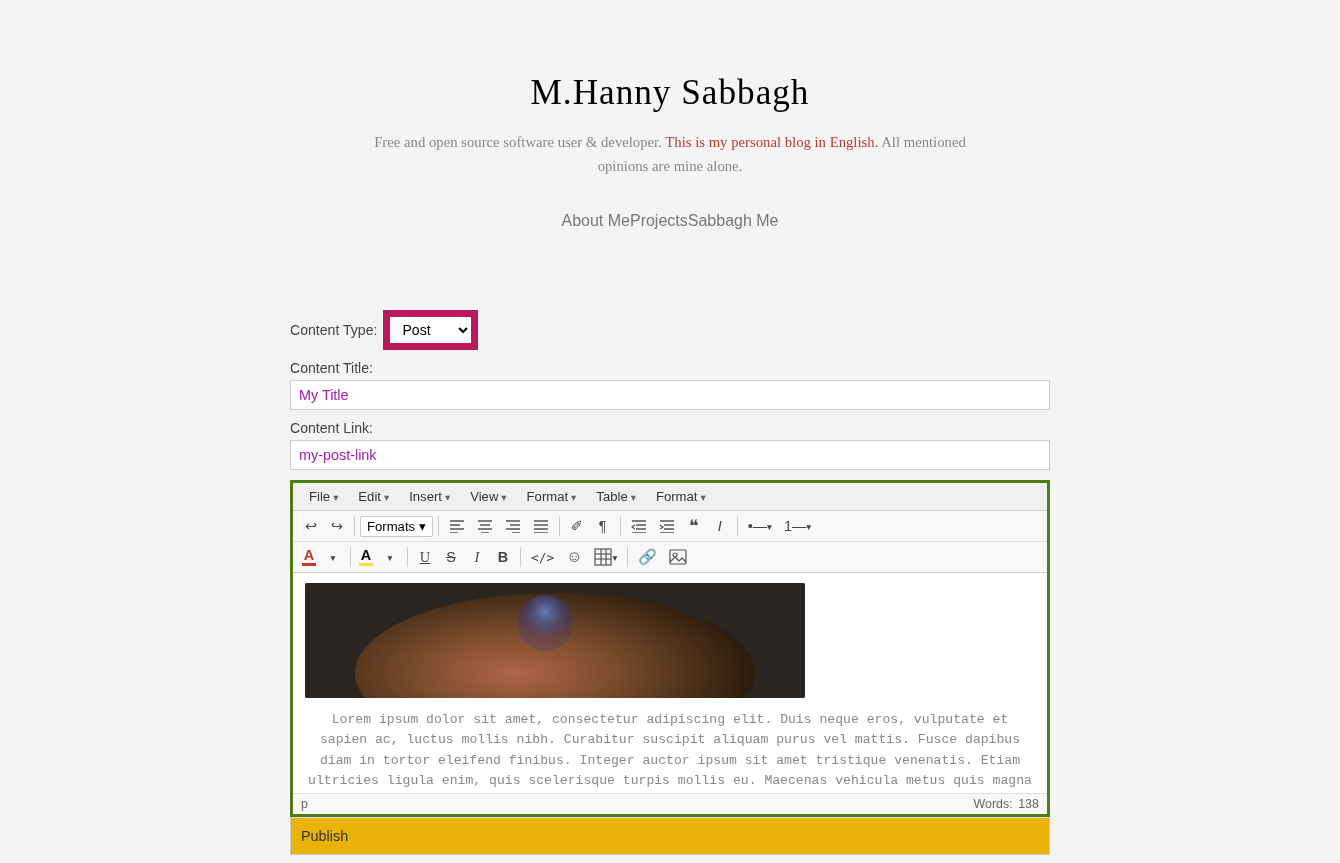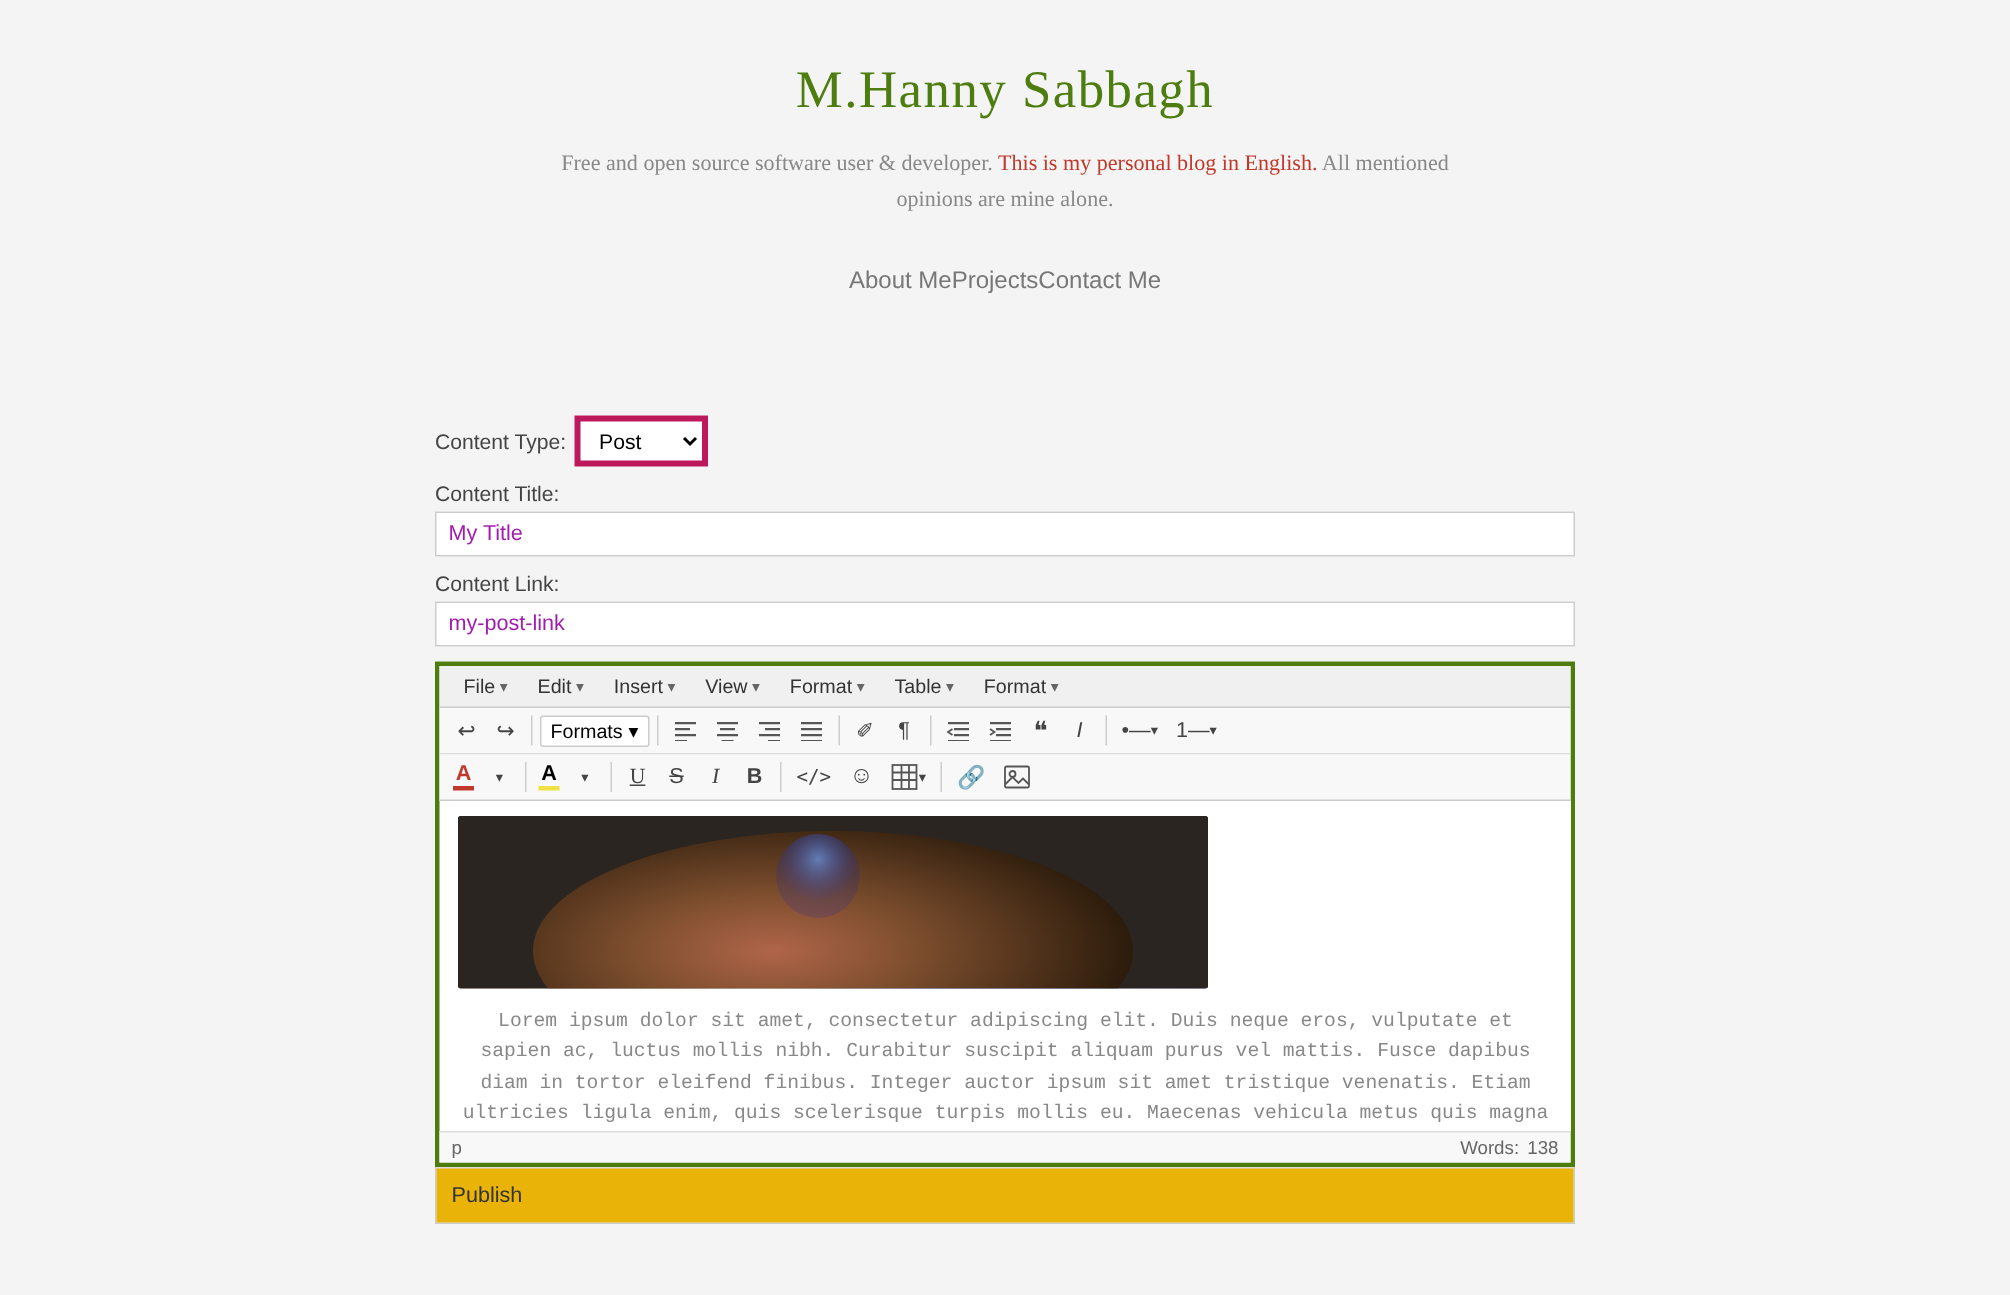--- a/index.html
+++ b/index.html
@@ -15,23 +15,24 @@
       padding: 0;
     }
     
     .site-header {
       text-align: center;
       padding: 40px 20px 20px;
     }
     .site-title {
       font-size: 2.2rem;
       font-weight: 300;
-      color: #4d7c0f;
+      color: #000000;
       letter-spacing: 1px;
       margin-bottom: 18px;
+      margin-top: 33px;
     }
     .site-description {
       font-size: 0.92rem;
       color: #888;
       line-height: 1.6;
       max-width: 600px;
       margin: 0 auto 24px;
     }
     .site-description a {
       color: #c0392b;
@@ -82,21 +83,21 @@
       font-family: Arial, sans-serif;
       background: #fff;
       color: #a21caf;
       outline: none;
     }
     .content-type-row {
       display: flex;
       align-items: center;
     }
     .type-select {
-      border: 4px solid #be185d;
+      border: 7px solid #be185d;
       padding: 4px 20px 4px 8px;
       font-size: 0.88rem;
       font-family: Arial, sans-serif;
       background: #fff;
       cursor: pointer;
       appearance: auto;
     }
     
     .editor-container {
       border: 3px solid #4d7c0f;
@@ -278,21 +279,21 @@
   <header class="site-header">
     <h1 class="site-title">M.Hanny Sabbagh</h1>
     <p class="site-description">
       <span>Free and open source software user &amp; developer.</span>
       <a href="#"><span>This is my personal blog in English.</span></a>
       <span> All mentioned opinions are mine alone.</span>
     </p>
     <nav class="site-nav">
       <a href="#" class="nav-link">About Me</a>
       <a href="#" class="nav-link">Projects</a>
-      <a href="#" class="nav-link">Contact Me</a>
+      <a href="#" class="nav-link">Sabbagh Me</a>
     </nav>
   </header>
 
   <main class="main-content">
 
     <div class="content-type-row form-row">
       <span class="form-label-inline">Content Type:</span>
       <select class="type-select">
         <option>Post</option>
         <option>Page</option>

